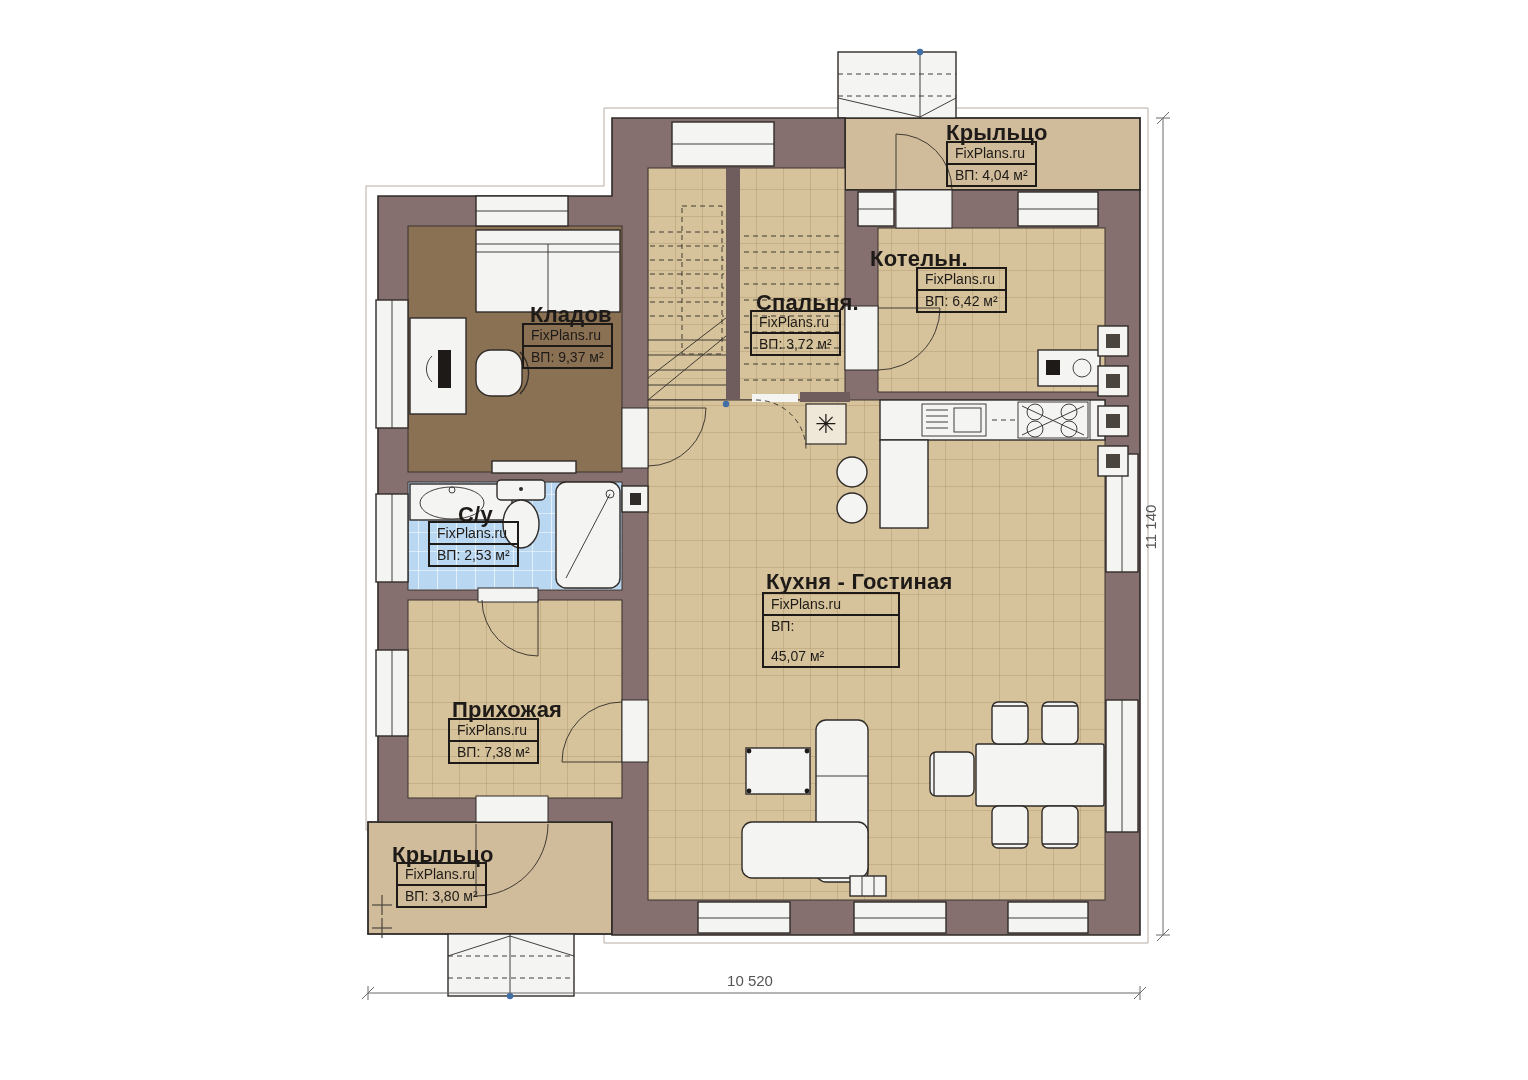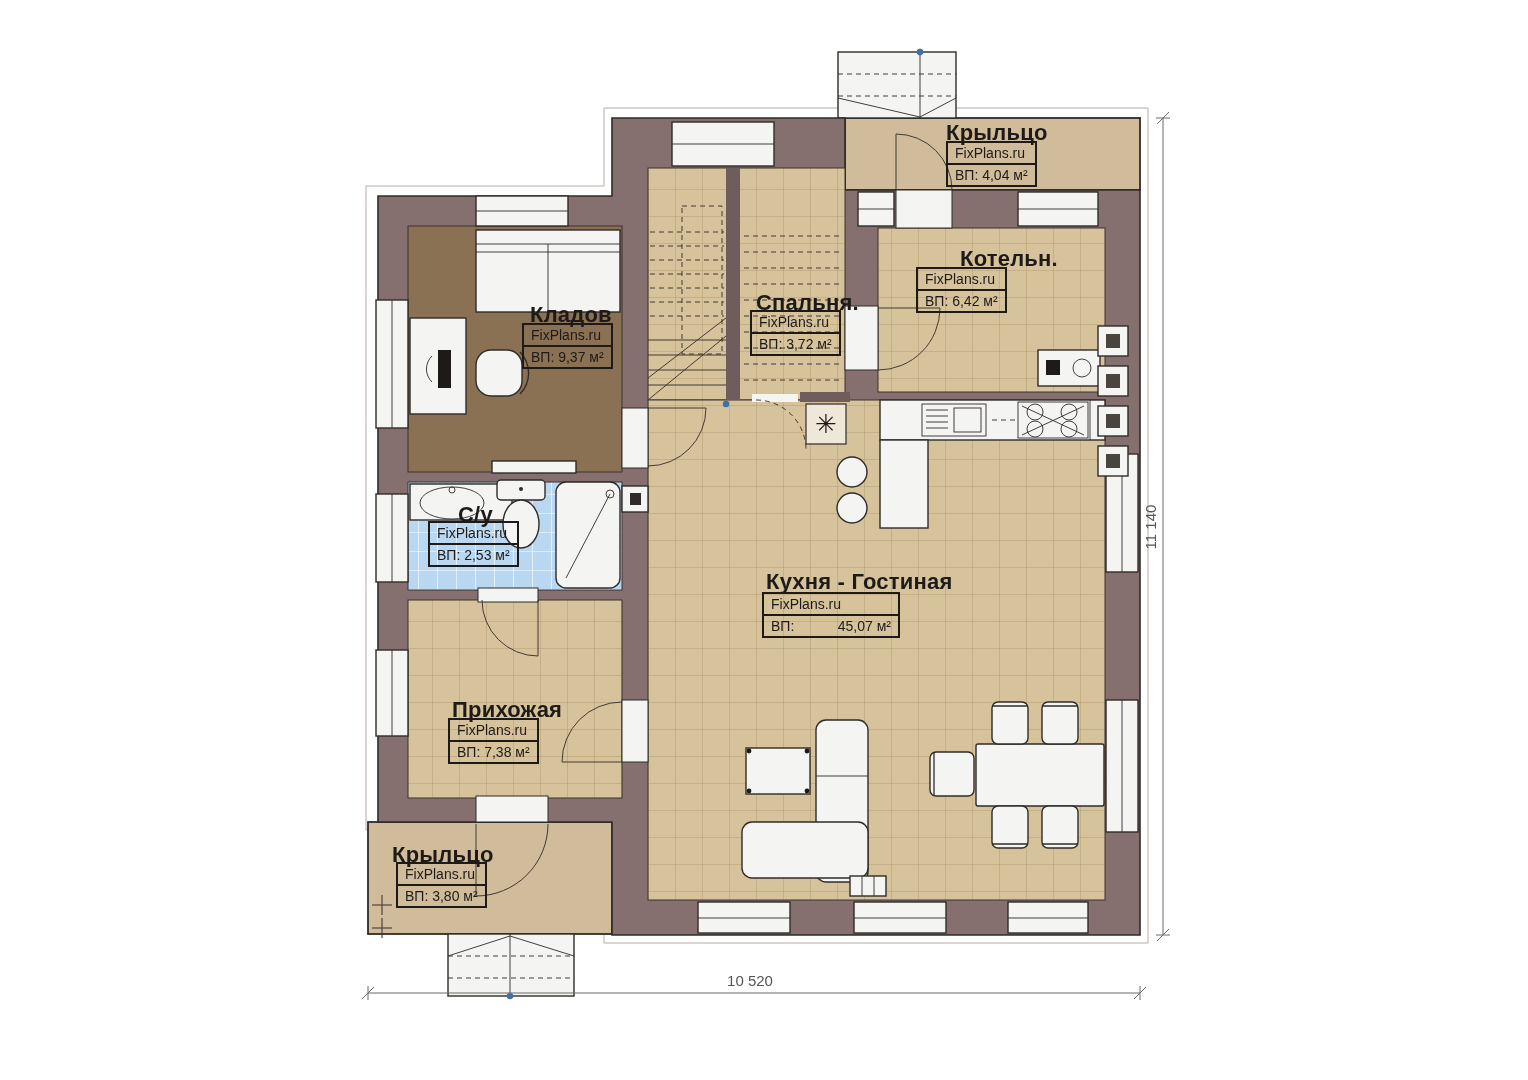--- a/index.html
+++ b/index.html
@@ -11,21 +11,21 @@
   .thin{stroke:#2f2b28;fill:none;stroke-width:0.9px;}
   .ddash{stroke-dasharray:5 4;}
   .roof{stroke:#b7aca3;fill:none;stroke-width:1px;}
   .dim{stroke:#6b6b6b;stroke-width:1px;fill:none;}
   .dimtxt{font-size:15px;fill:#555;}
   
   .room-name{position:absolute;font-size:22px;font-weight:bold;color:#1d1a18;white-space:nowrap;letter-spacing:.2px;}
   .room-box{position:absolute;border:2px solid #1d1a18;color:#1d1a18;background:transparent;}
   .room-box .r1{border-bottom:2px solid #1d1a18;}
   .room-box .row{padding:2px 7px;font-size:14px;white-space:nowrap;}
-  .room-box .split{display:flex;justify-content:space-between;gap:14px;}
+  .room-box .split{display:flex;justify-content:space-between;gap:14px;flex-direction:column;}
 </style>
 </head>
 <body>
 
 <div id="stage">
 
 <svg id="plan-svg" width="1528" height="1080" viewBox="0 0 1528 1080">
   <defs>
     <pattern id="tile" width="27" height="27" patternUnits="userSpaceOnUse">
       <rect width="27" height="27" fill="#d7c39b"></rect>
@@ -387,21 +387,21 @@
   <div class="row r1">FixPlans.ru</div>
   <div class="row">ВП: 9,37 м²</div>
 </div>
 
 <div class="room-name" style="left:756px;top:290px;">Спальня.</div>
 <div class="room-box" style="left:750px;top:310px;">
   <div class="row r1">FixPlans.ru</div>
   <div class="row">ВП: 3,72 м²</div>
 </div>
 
-<div class="room-name" style="left:960px;top:246px;">Котельн.</div>
+<div class="room-name" style="left:870px;top:246px;">Котельн.</div>
 <div class="room-box" style="left:916px;top:267px;">
   <div class="row r1">FixPlans.ru</div>
   <div class="row">ВП: 6,42 м²</div>
 </div>
 
 <div class="room-name" style="left:458px;top:502px;">С/у</div>
 <div class="room-box" style="left:428px;top:521px;">
   <div class="row r1">FixPlans.ru</div>
   <div class="row">ВП: 2,53 м²</div>
 </div>

